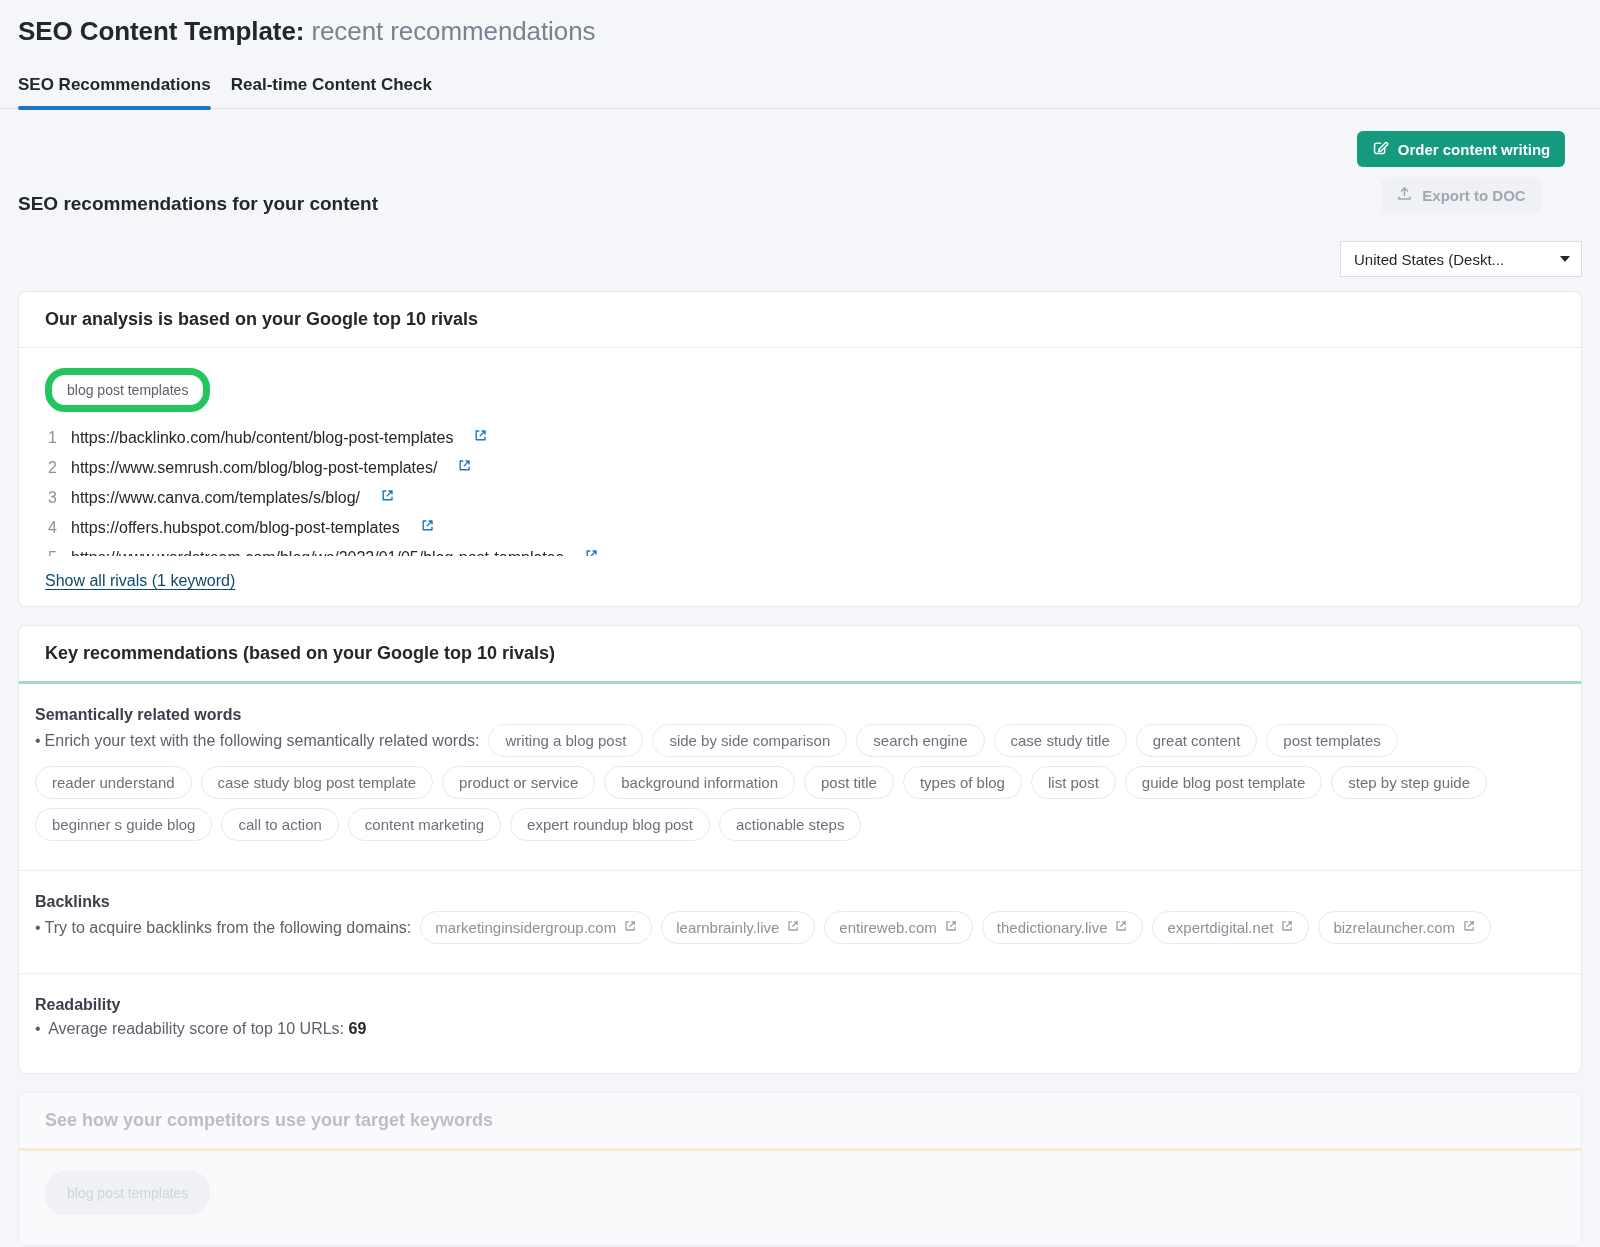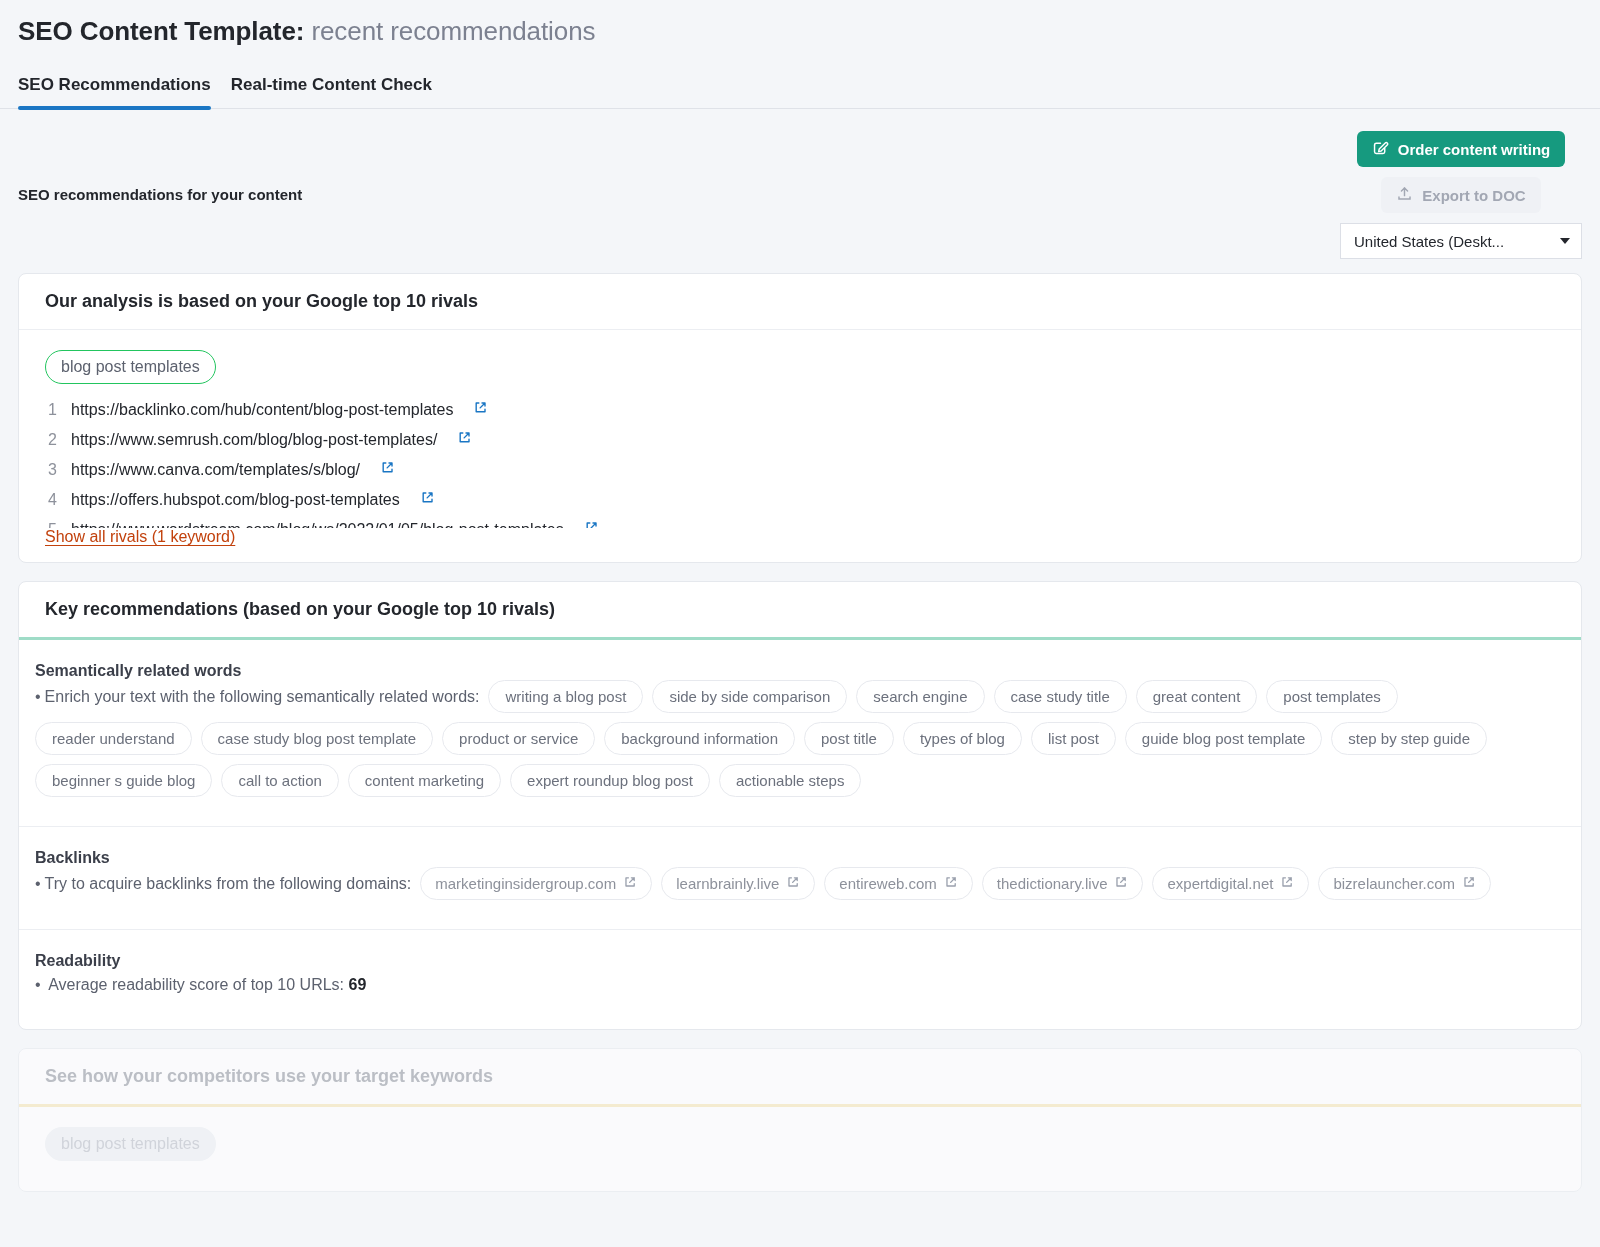--- a/index.html
+++ b/index.html
@@ -58,21 +58,21 @@
   }
 
   
   .sub-head {
     display: flex;
     align-items: center;
     justify-content: space-between;
     padding: 22px 18px 14px 18px;
   }
   .sub-head h2 {
-    font-size: 15px;
+    font-size: 19px;
     line-height: 24px;
     font-weight: 700;
     color: #23262c;
   }
   .actions {
     display: flex;
     align-items: center;
     gap: 10px;
     flex-direction: column;
   }
@@ -106,20 +106,21 @@
     gap: 10px;
     height: 36px;
     min-width: 242px;
     padding: 0 11px 0 13px;
     background: #ffffff;
     border: 1px solid #dcdfe6;
     border-radius: 0;
     font-size: 15px;
     color: #23262c;
     cursor: pointer;
+    margin-top: 18px;
   }
   .chev {
     width: 0; height: 0;
     border-left: 5px solid transparent;
     border-right: 5px solid transparent;
     border-top: 6px solid #23262c;
     flex: none;
   }
 
   
@@ -138,23 +139,23 @@
     border-bottom: 1px solid #eceef2;
   }
   .card-head.accent-green { border-bottom: 3px solid #9fdcc7; }
   .card-head.accent-yellow { border-bottom: 3px solid #f5e3b0; color:#8d919b; }
 
   
   .rivals-body { padding: 20px 26px 16px 26px; }
   .kw-chip {
     display: inline-block;
     padding: 7px 15px;
-    border: 1px solid #22c55e;
+    border: 7px solid #22c55e;
     border-radius: 20px;
-    font-size: 16px;
+    font-size: 14px;
     color: #5c616e;
     background: #fff;
   }
   .kw-chip.muted {
     background: #eceef2;
     border-color: #eceef2;
     color: #b4b8c2;
   }
   .url-list {
     margin-top: 16px;
@@ -166,23 +167,23 @@
     display: flex;
     align-items: baseline;
     gap: 14px;
     height: 30px;
     font-size: 16px;
   }
   .url-idx { color: #8d919b; width: 12px; text-align: right; flex: none; }
   .url-text { color: #23262c; }
   .ext-ico { display: inline-block; vertical-align: -2px; margin-left: 6px; }
   .show-all {
-    margin-top: 0;
+    margin-top: 16px;
     font-size: 16px;
-    color: #c2410c;
+    color: #0c4a6e;
     text-decoration: underline;
     text-underline-offset: 3px;
     cursor: pointer;
     display: inline-block;
   }
 
   
   .rec-row {
     display: flex;
     padding: 20px 26px 29px 16px;

